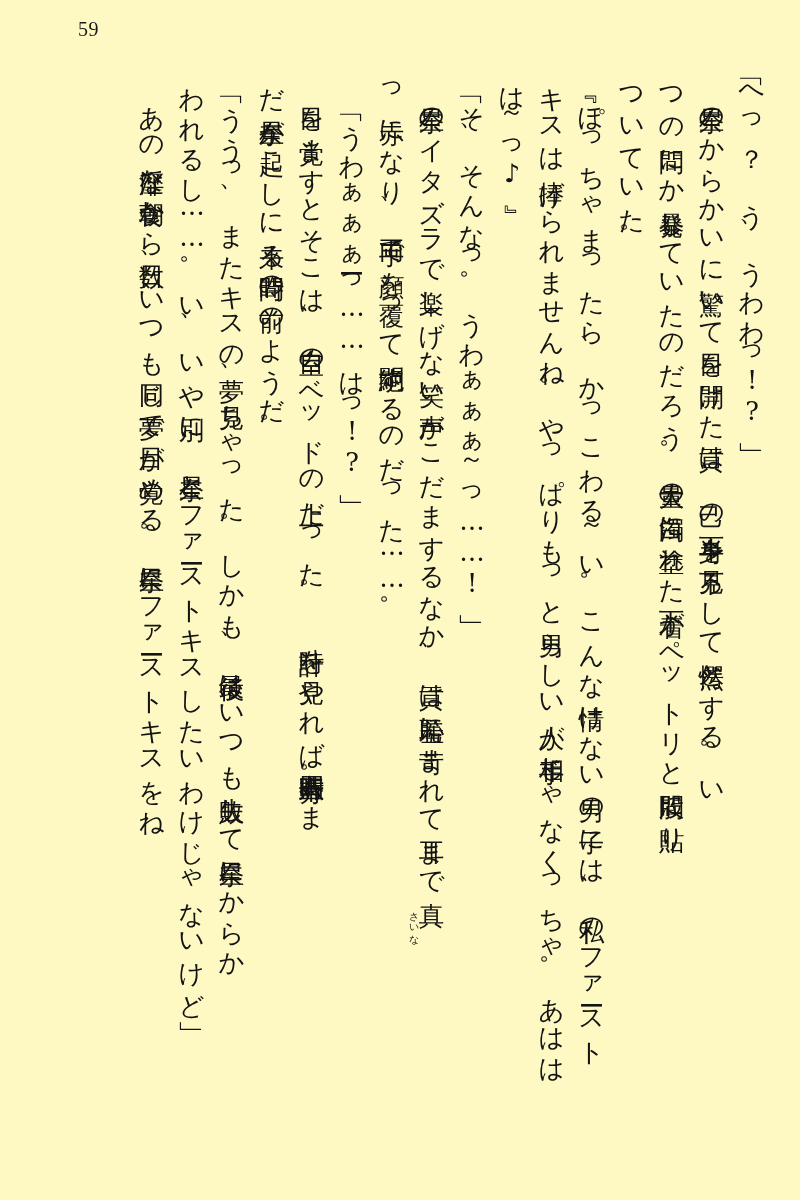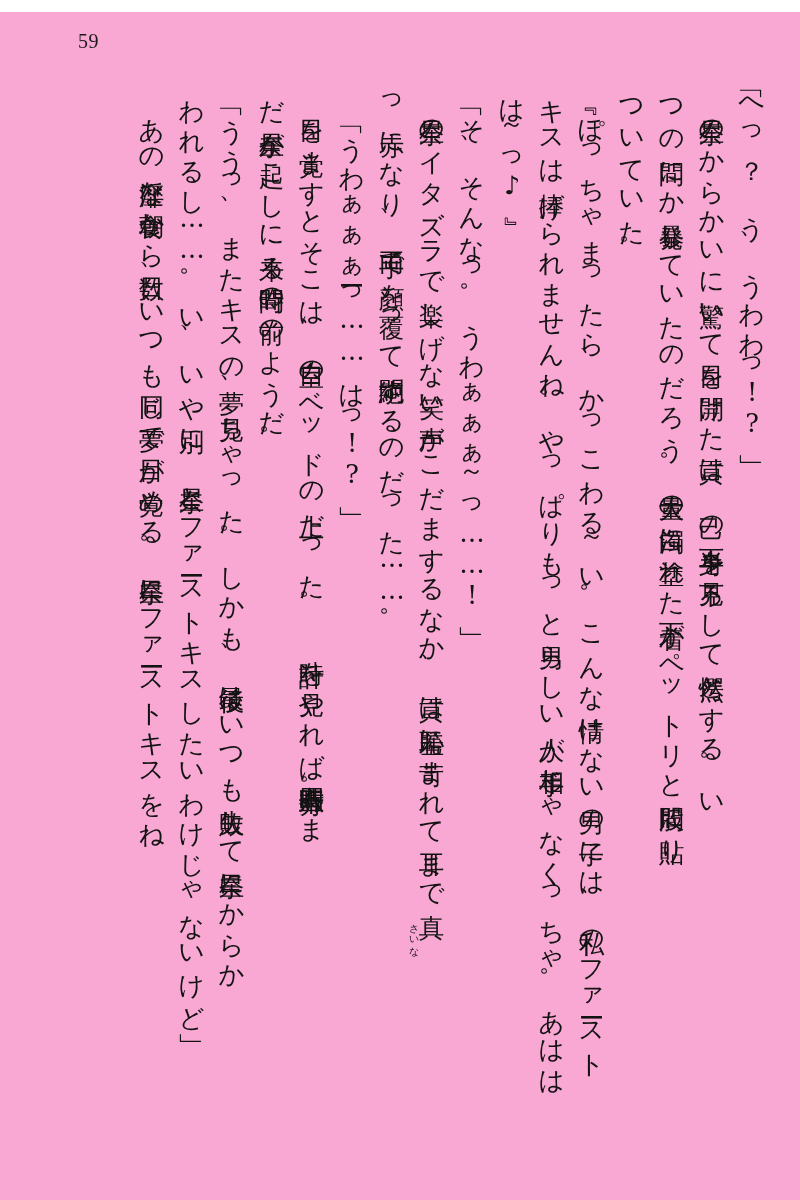--- a/index.html
+++ b/index.html
@@ -12,22 +12,21 @@
     height: 1200px;
     position: relative;
     overflow: hidden;
     font-family: "Liberation Serif", "DejaVu Serif", serif;
     color: #111111;
   }
 
   .page {
     position: absolute;
     inset: 0;
-    background: #f9a8d4;
-    margin-top: 12px;
+    background: #fef9c3;
   }
 
   .page-number {
     position: absolute;
     top: 18px;
     left: 78px;
     font-size: 20px;
     letter-spacing: 0.5px;
     color: #1a1a1a;
     font-family: "Liberation Serif", "DejaVu Serif", serif;

